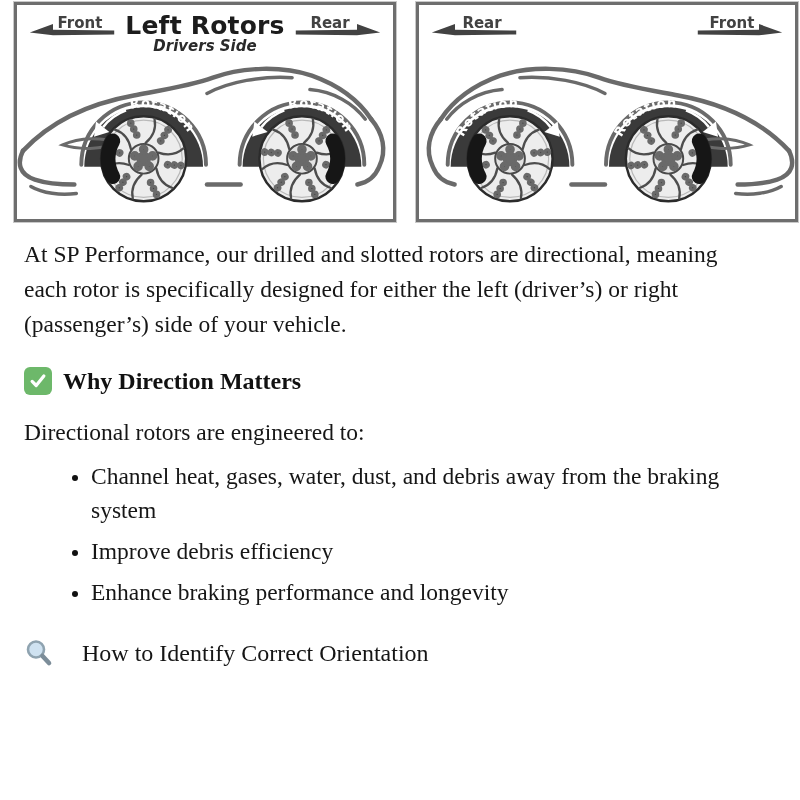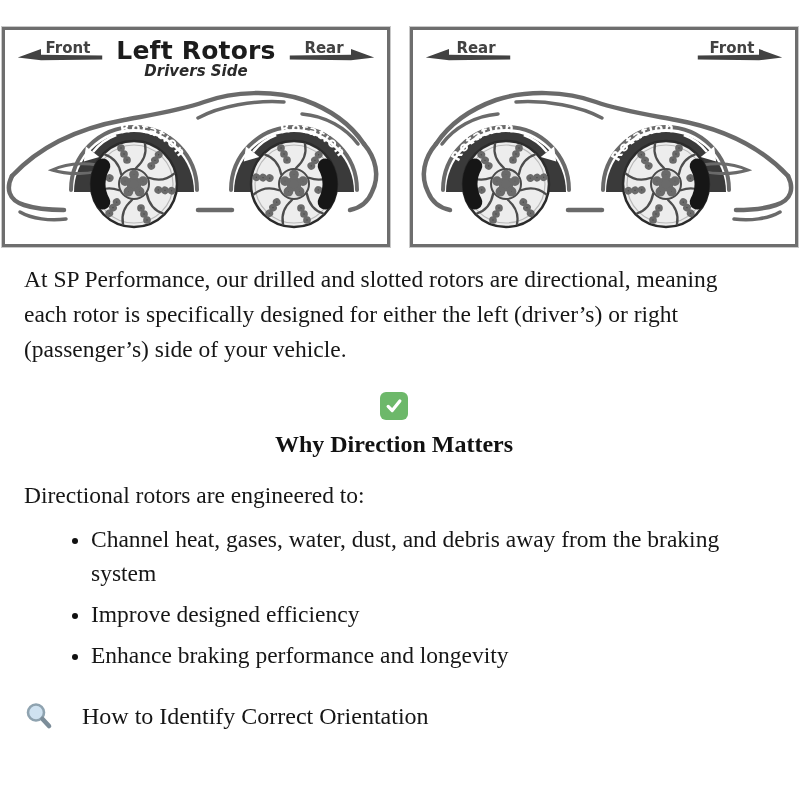--- a/index.html
+++ b/index.html
@@ -6,38 +6,38 @@
     --check-green:#6db86a; --lens-blue:#cfe2f1; --lens-ring:#8fa3b0;
     --arrow-gray:#424242; --arch-dark:#3a3a3a; --line-gray:#6a6a6a;
   }
   *{box-sizing:border-box; margin:0; padding:0;}
   html,body{background:#fff;}
   body{
     width:800px; height:800px; overflow:hidden;
     font-family:"Liberation Serif", serif; color:#161616;
   }
   
-  .diagram{display:flex; gap:20px; padding:2px 2px 0 2px;margin-top:25px;}
+  .diagram{display:flex; gap:20px; padding:2px 2px 0 14px;}
   .panel{flex:1; border:3px solid #6e6e6e; box-shadow:0 0 0 1px #c9c9c9; background:#fff; height:220px; overflow:hidden;}
   .panel-head{display:flex; align-items:flex-start; justify-content:space-between; padding:7px 12px 0 12px; height:58px; font-family:"DejaVu Sans", sans-serif;}
   .titleblock{flex:1; text-align:center; line-height:1.05; margin-top:1px;}
   .panel-title{font-size:25px; font-weight:800; color:#1c1c1c; letter-spacing:0.2px;}
   .panel-subtitle{font-size:15px; font-weight:700; font-style:italic; color:#2a2a2a;}
   .dir{position:relative; width:86px; height:30px; flex:0 0 86px; margin-top:3px;}
   .dir svg{position:absolute; left:0; bottom:3px; width:86px; height:19px;}
   .dir.flip svg{transform:scaleX(-1);}
   .dir span{position:absolute; top:-1px; left:0; right:0; text-align:center; font-size:15px; font-weight:800; color:var(--arrow-gray);}
   .dir.left span{padding-left:16px;}
   .dir.flip span{padding-right:16px;}
   .car{display:block; width:100%; height:152px;}
   .rot-text{font-family:"DejaVu Sans", sans-serif; font-size:13px; font-weight:700; fill:#fff; letter-spacing:0.6px;}
   
   .content{padding:12px 36px 0 24px;}
   .intro{font-size:23.5px; line-height:1.49; margin-top:3px;}
-  h2.sec{display:flex; align-items:center; gap:11px; margin-top:25px; font-size:24px; font-weight:700; color:#111;flex-direction:column;}
+  h2.sec{display:flex; align-items:center; gap:11px; margin-top:25px; font-size:24px; font-weight:700; color:#111;}
   h3.sec{display:flex; align-items:center; gap:28px; margin-top:29px; font-size:24px; font-weight:400; color:#151515;}
   .lead{font-size:23.5px; margin-top:24px;}
   ul{margin-top:13px; padding-left:67px; list-style:disc;}
   li{font-size:23.5px; line-height:1.45; margin-bottom:7px;}
   li::marker{color:#111; font-size:21px;}
   .check-icon{width:28px; height:28px; flex:0 0 28px; background:var(--check-green); border-radius:6px; display:inline-flex; align-items:center; justify-content:center;}
   .mag-icon{width:30px; height:30px; flex:0 0 30px; display:inline-flex;}
 </style>
 </head>
 <body>
@@ -209,21 +209,21 @@
             <path d="M 3.5 10.5 L 8 15 L 16.5 4.5" fill="none" stroke="#fff" stroke-width="3.6" stroke-linecap="round" stroke-linejoin="round"></path>
           </svg>
       </span>
       <span>Why Direction Matters</span>
     </h2>
 
     <p class="lead">Directional rotors are engineered to:</p>
 
     <ul>
       <li>Channel heat, gases, water, dust, and debris away from the braking system</li>
-      <li>Improve designed efficiency</li>
+      <li>Improve debris efficiency</li>
       <li>Enhance braking performance and longevity</li>
     </ul>
 
     <h3 class="sec">
       <span class="mag-icon">
         <svg width="30" height="30" viewBox="0 0 30 30">
           <circle cx="12" cy="11.5" r="8" fill="var(--lens-blue)" stroke="var(--lens-ring)" stroke-width="2.6"></circle>
           <line x1="18.5" y1="18" x2="25" y2="25" stroke="#7c8d99" stroke-width="4.6" stroke-linecap="round"></line>
         </svg>
       </span>

